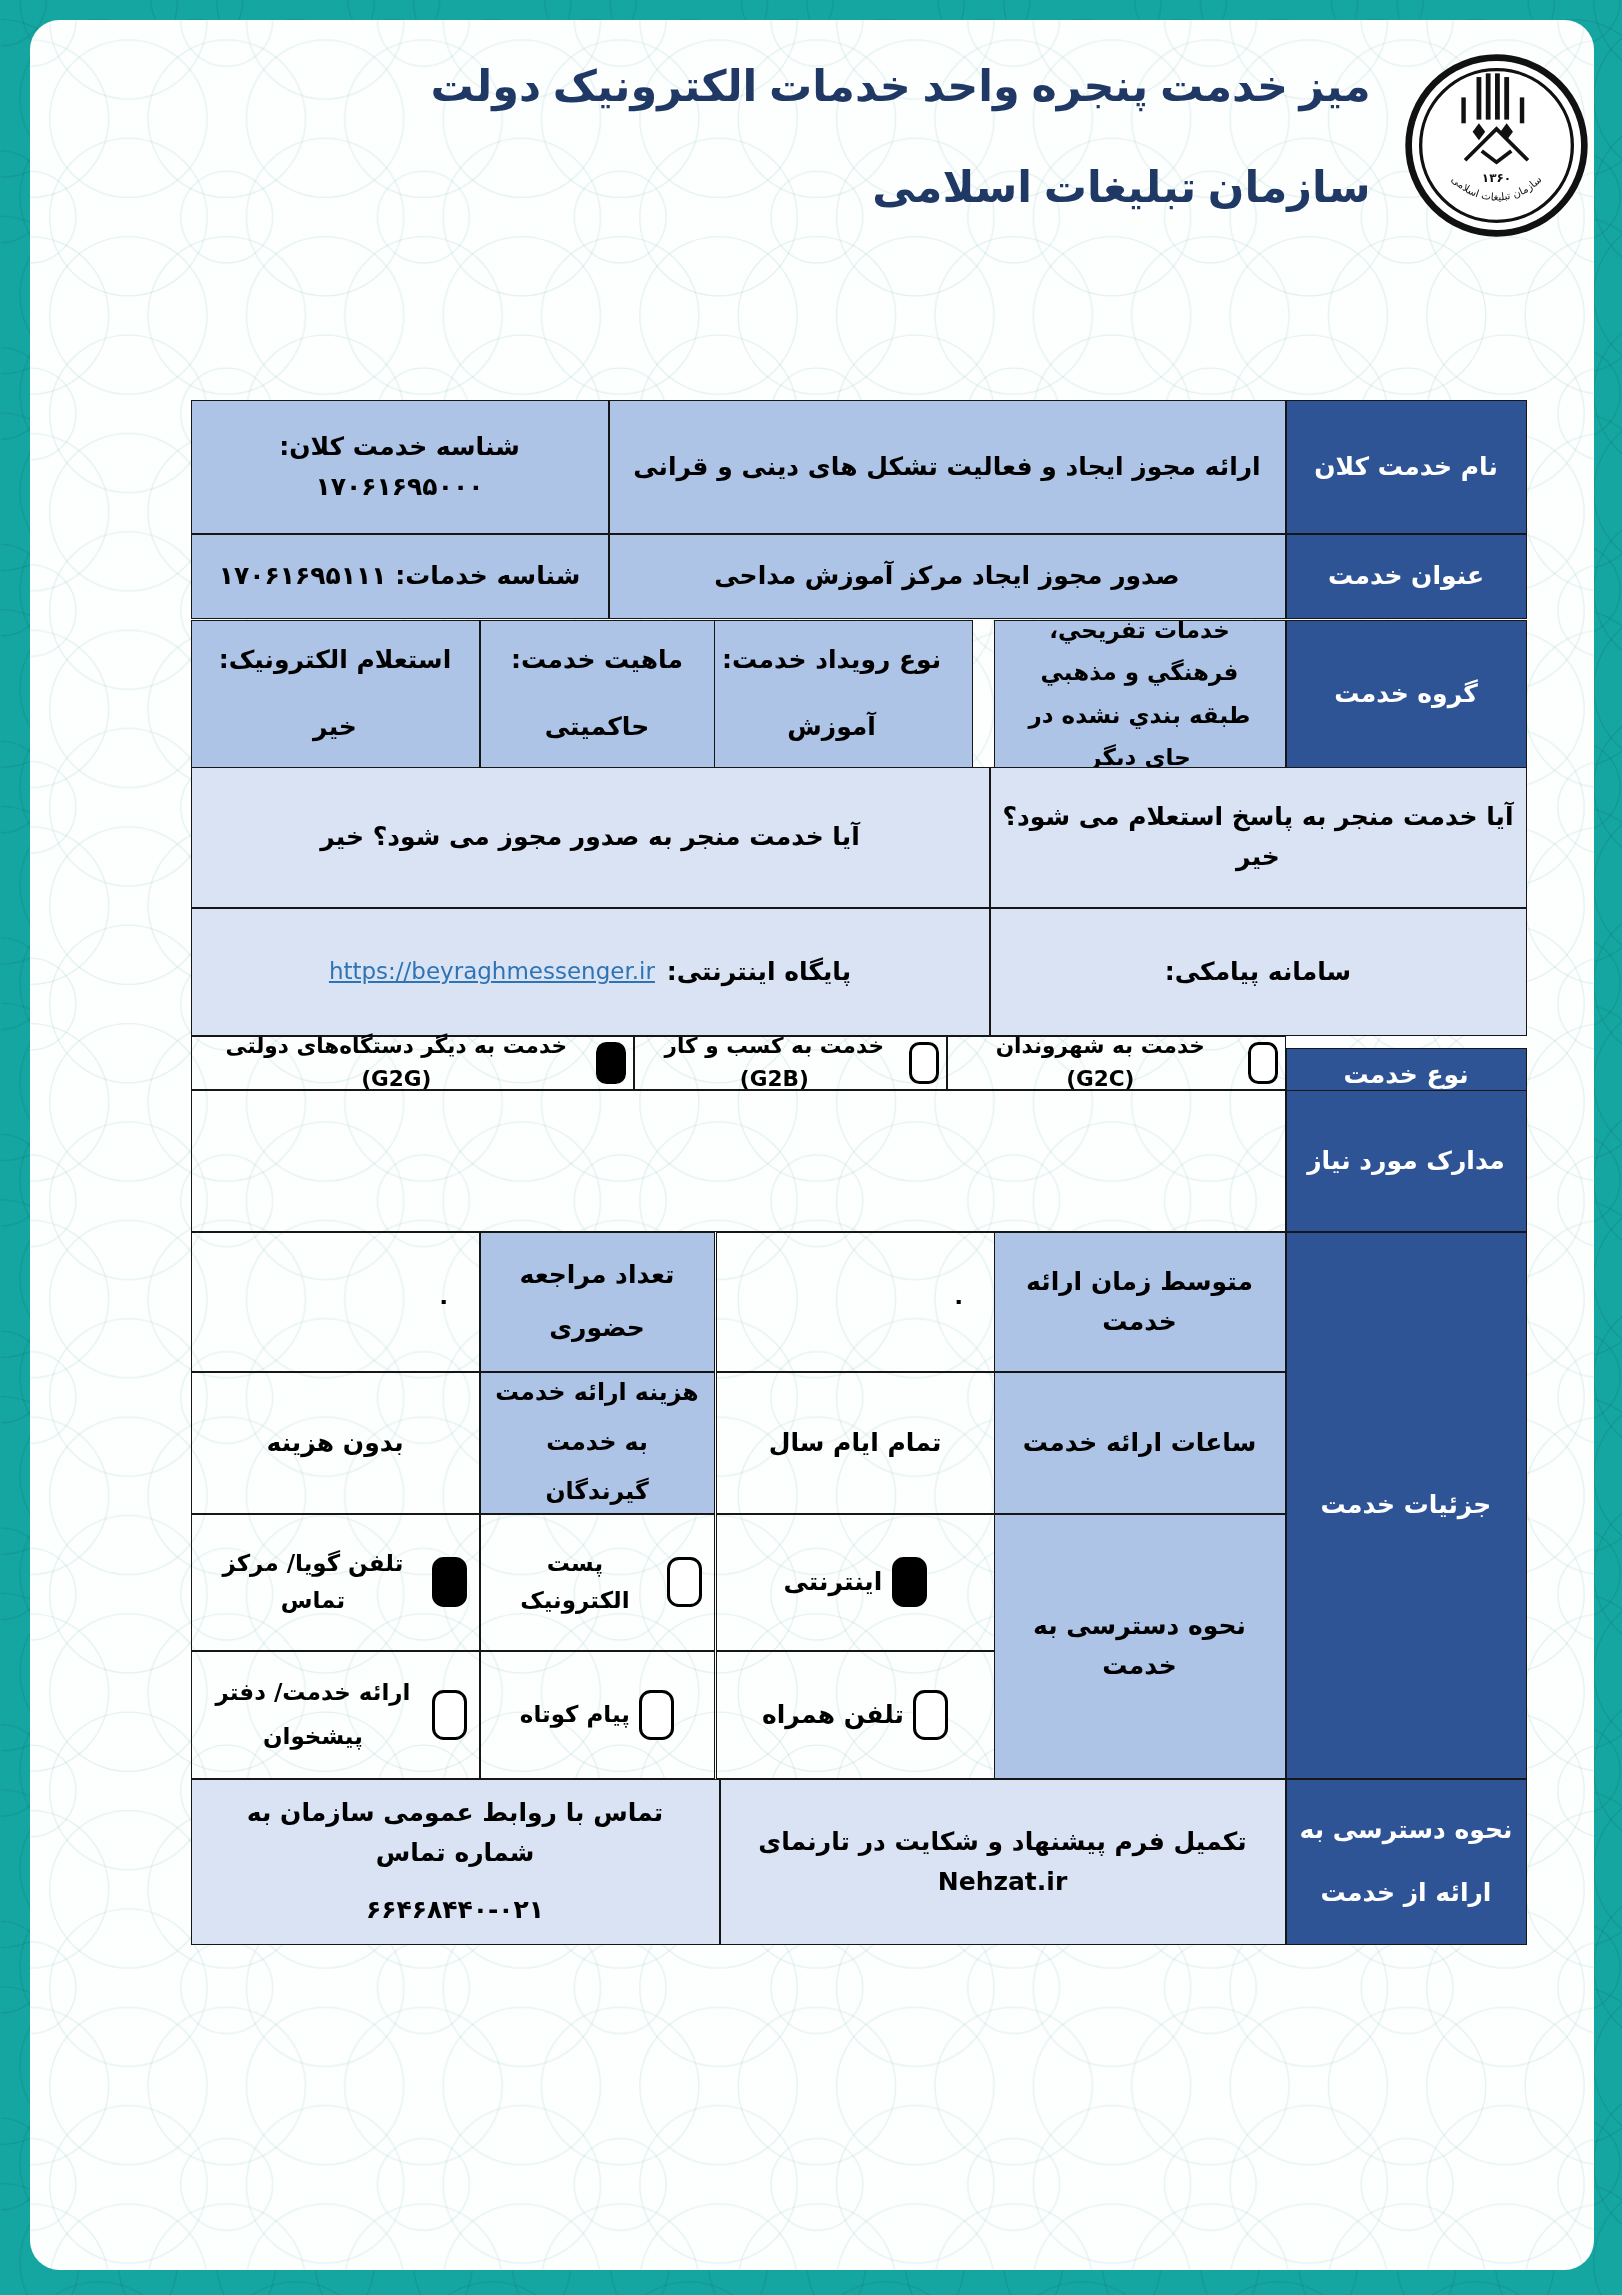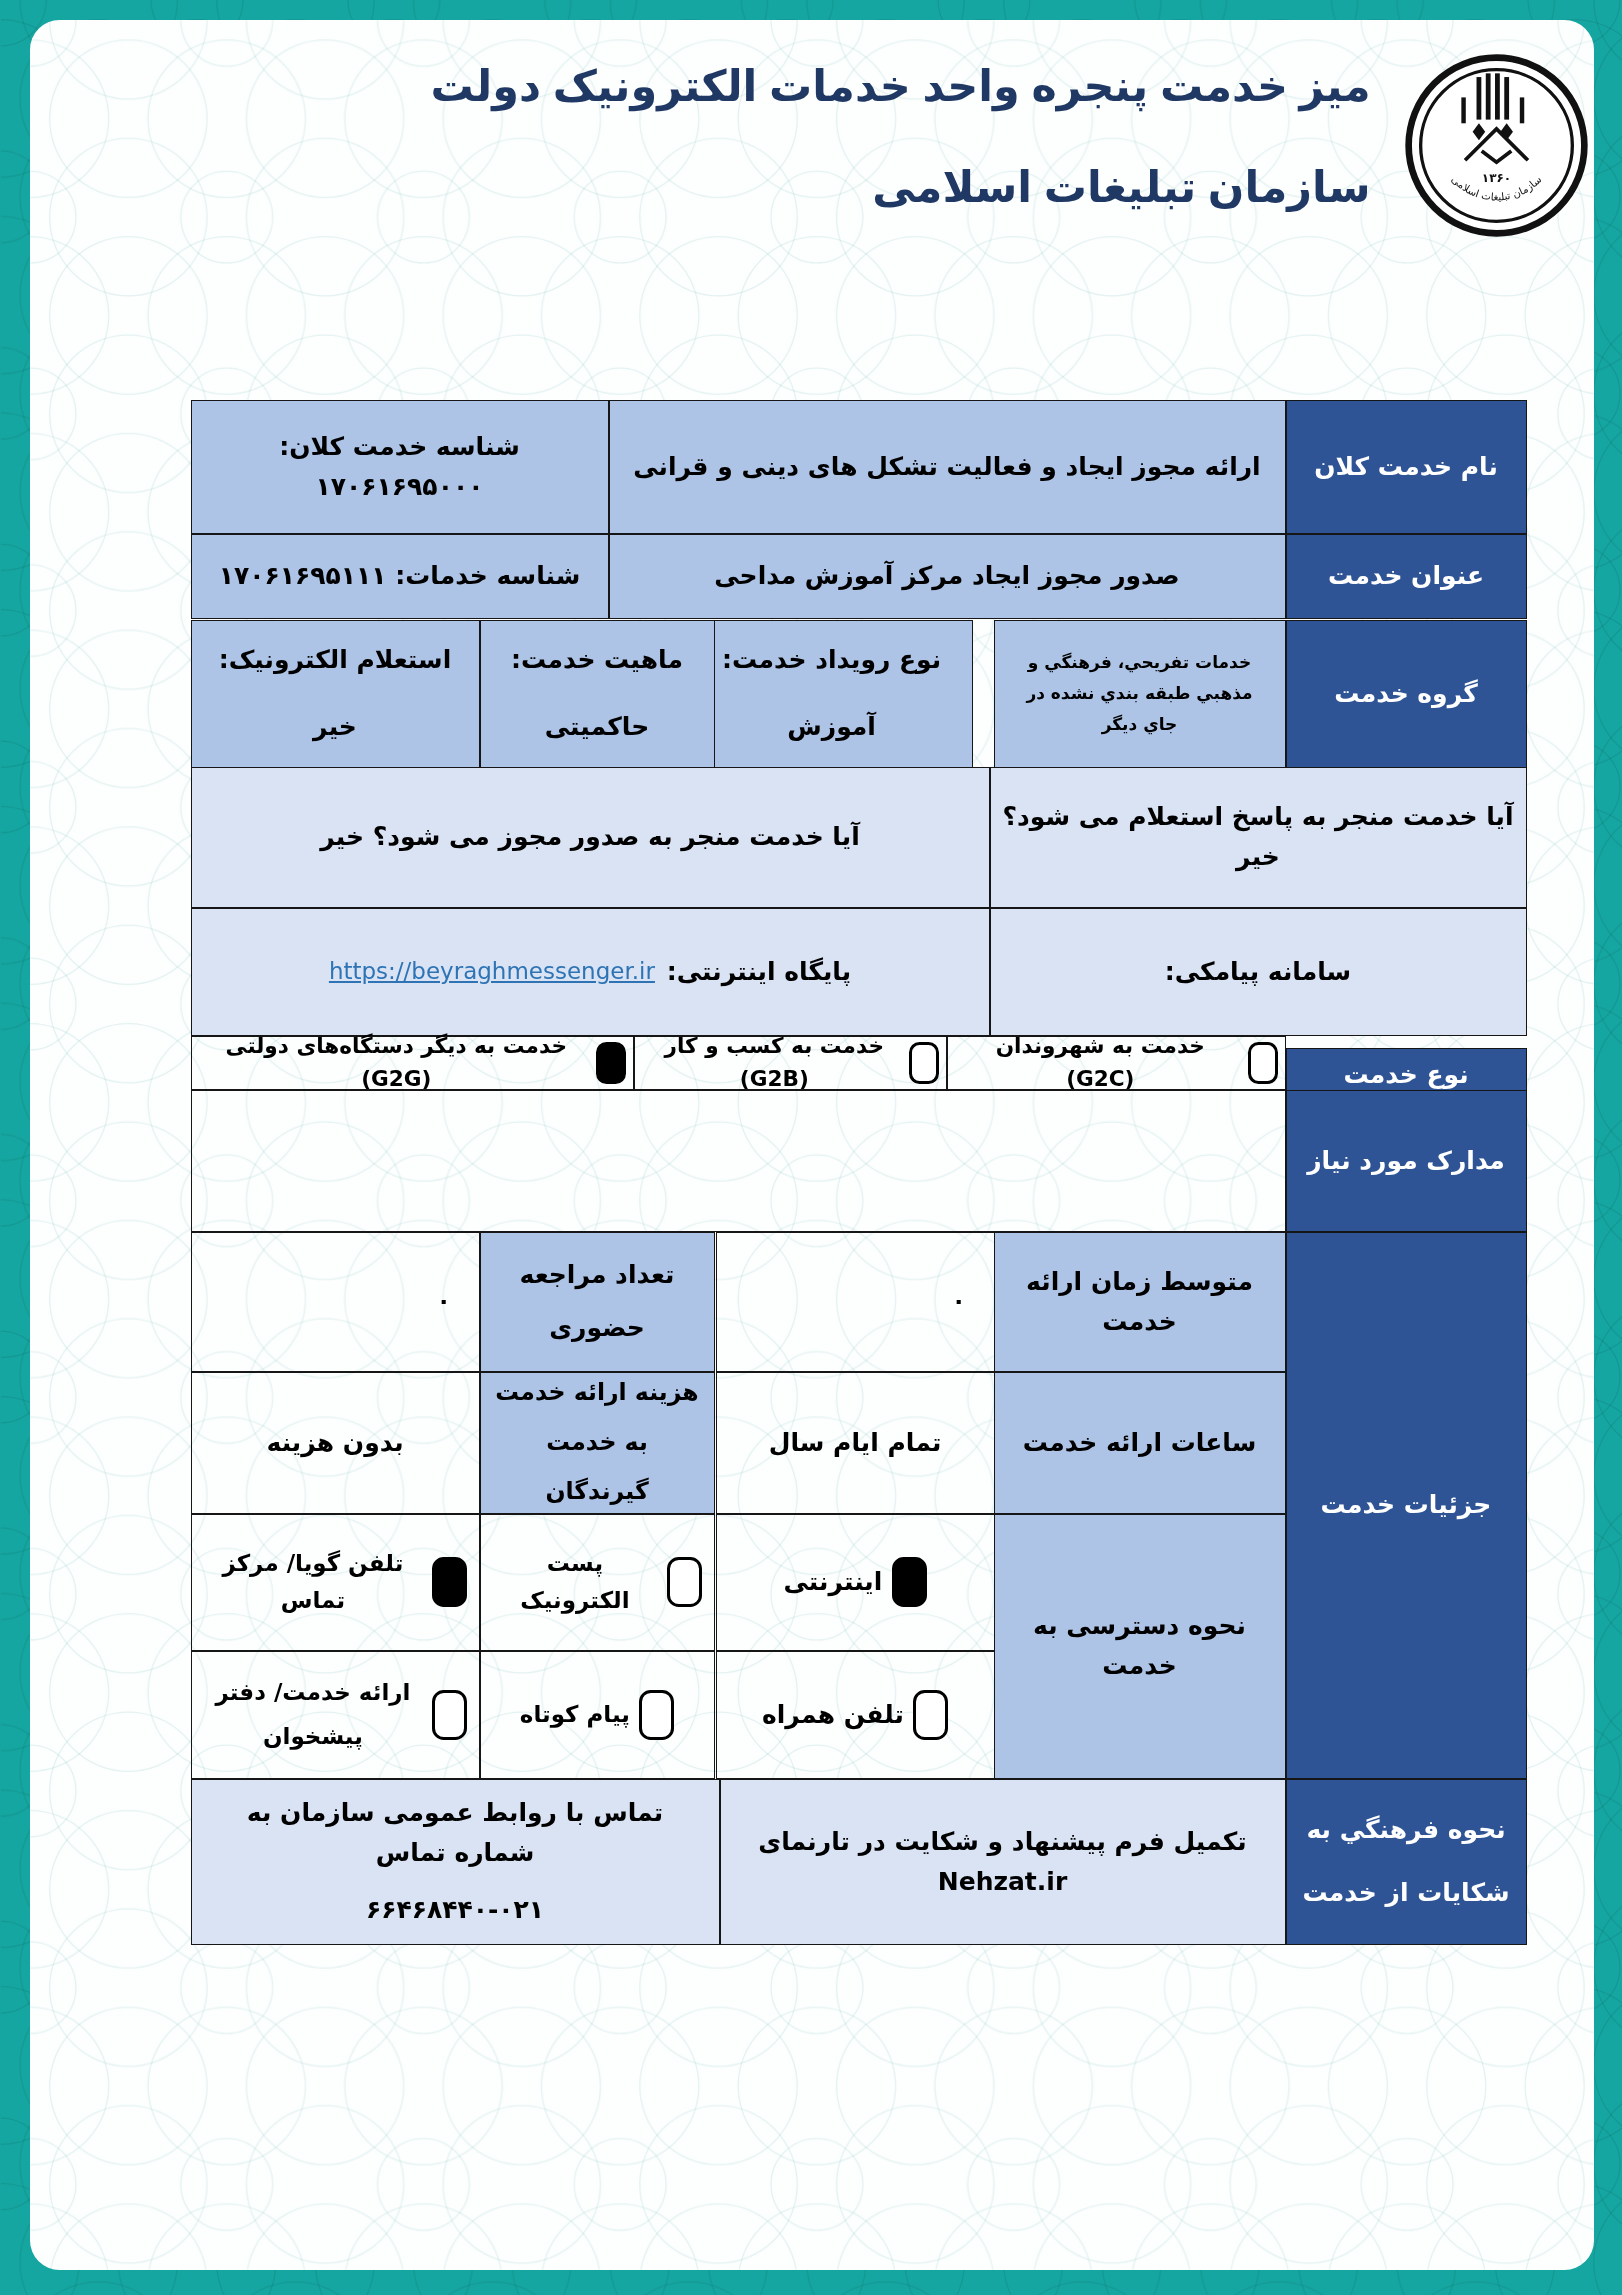--- a/index.html
+++ b/index.html
@@ -30,21 +30,21 @@
     display:flex;align-items:center;justify-content:center;text-align:center;
     font-weight:700;color:#000;font-size:25px;line-height:1.6;padding:3.9px 11.8px;
   }
   .dark{background:#2f5496;color:#ffffff;}
   .mid{background:#aec4e6;}
   .lite{background:#dae3f3;}
   .clear{background:transparent;}
   .stack{flex-direction:column;gap:27.5px;}
   .stack-sm{flex-direction:column;gap:17px;}
   .wrap2{line-height:2.1;text-align:center;}
-  .grp{line-height:1.85;font-size:17px;padding:3.9px 14.4px;}
+  .grp{line-height:1.85;font-size:23px;padding:3.9px 14.4px;}
   .valcell{justify-content:flex-start;padding-right:27.5px;font-size:23.6px;}
   .cbrow{gap:9.2px;}
   .cbrow-right{justify-content:flex-start;padding-right:6.6px;gap:6.6px;font-size:21.6px;line-height:1.5;}
   .cb{
     box-sizing:border-box;flex:0 0 auto;width:30px;height:42px;
     border:3.3px solid #000;border-radius:10.5px;background:#ffffff;
   }
   .cb-lg{width:35px;height:50px;border-radius:11.8px;}
   .cb.checked{background:#000;}
   .linkrow{gap:11.8px;}
@@ -210,21 +210,21 @@
       </div>
       <div class="cell clear cbrow" style="left:289px;top:1251px;width:235px;height:128px;font-size:23px;">
         <span class="cb cb-lg"></span>
         <span>پیام کوتاه</span>
       </div>
       <div class="cell clear cbrow" style="left:0;top:1251px;width:289px;height:128px;font-size:23px;line-height:1.9;">
         <span class="cb cb-lg"></span>
         <span>ارائه خدمت/ دفتر پیشخوان</span>
       </div>
 
-      <div class="cell dark hdr2" style="left:1095px;top:1379px;width:241px;height:166px;">نحوه فرهنگي به شکایات از خدمت</div>
+      <div class="cell dark hdr2" style="left:1095px;top:1379px;width:241px;height:166px;">نحوه دسترسی به ارائه از خدمت</div>
       <div class="cell lite" style="left:529px;top:1379px;width:566px;height:166px;">تکمیل فرم پیشنهاد و شکایت در تارنمای Nehzat.ir</div>
       <div class="cell lite stack-sm" style="left:0;top:1379px;width:529px;height:166px;">
         <span>تماس با روابط عمومی سازمان به شماره تماس</span>
         <span class="smallnum">۶۶۴۶۸۴۴۰-۰۲۱</span>
       </div>
 
     </div>
   </div>
 </div>
 

